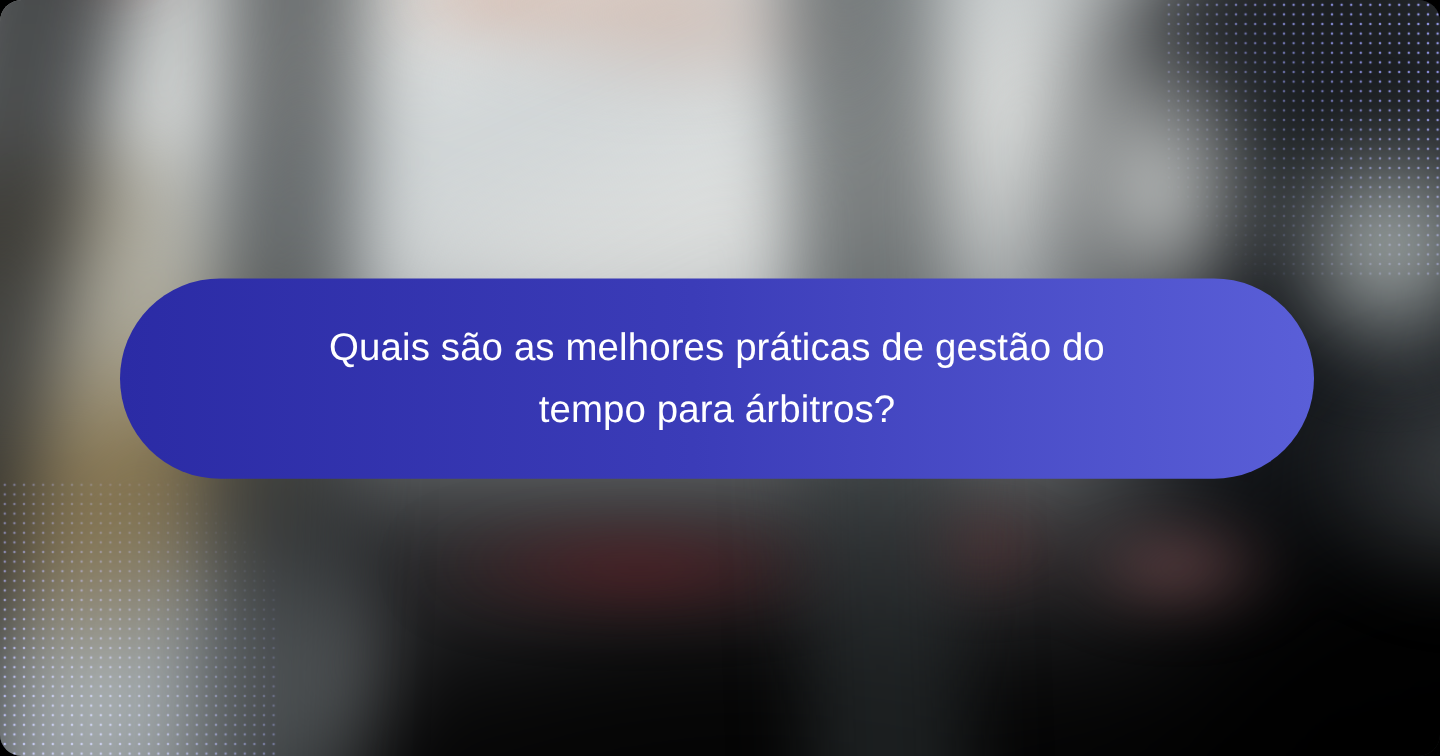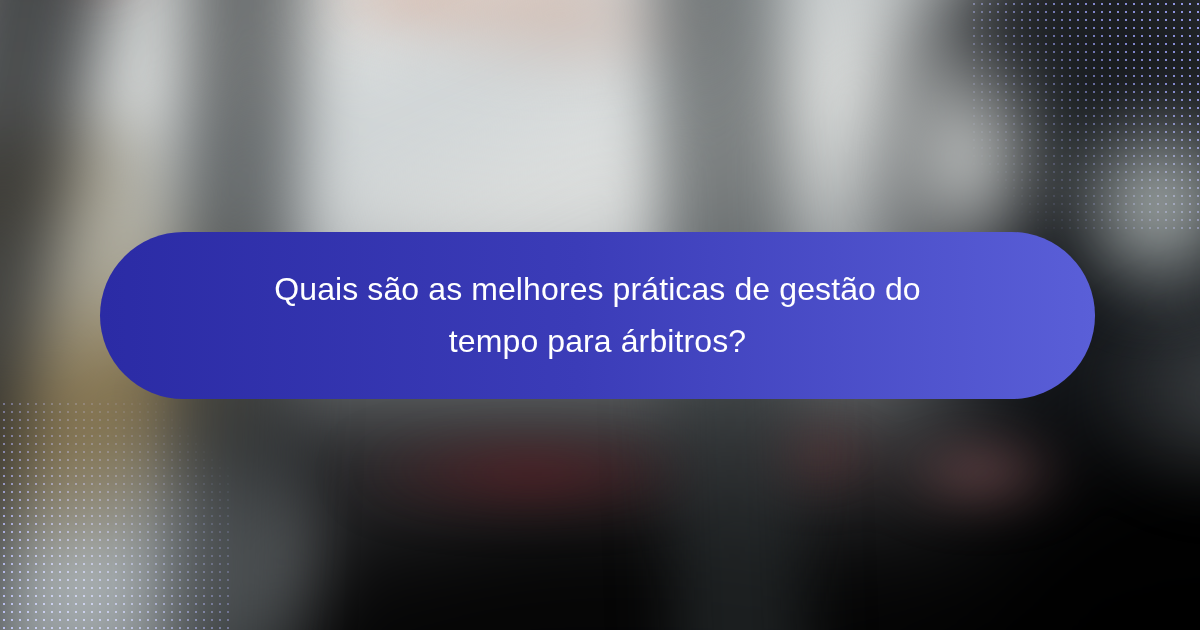--- a/index.html
+++ b/index.html
@@ -9,20 +9,21 @@
     background: #000;
   }
 
   #card {
     position: relative;
     width: 1200px;
     height: 630px;
     overflow: hidden;
     font-family: "Liberation Sans", "DejaVu Sans", sans-serif;
     background: #1a1c20;
+    border-radius: 18px;
   }
 
   
   .bg-layer {
     position: absolute;
     inset: -80px;
     filter: blur(26px);
   }
 
   

